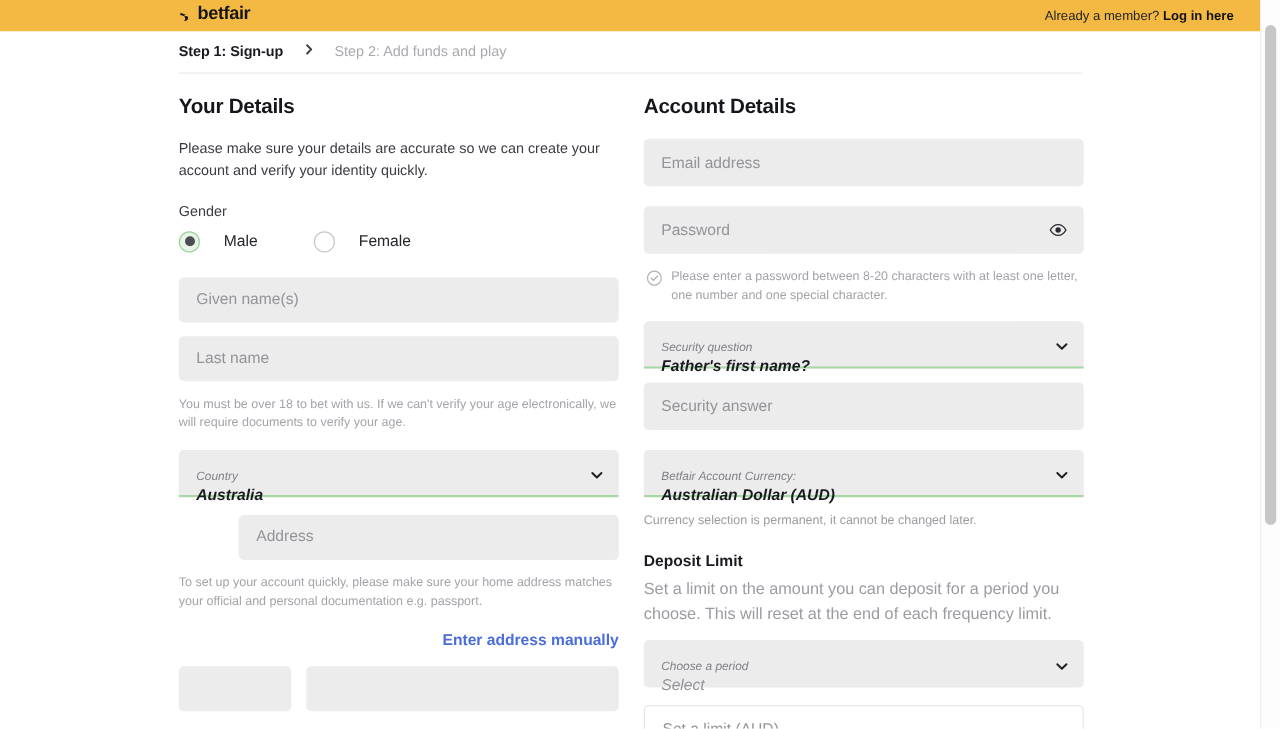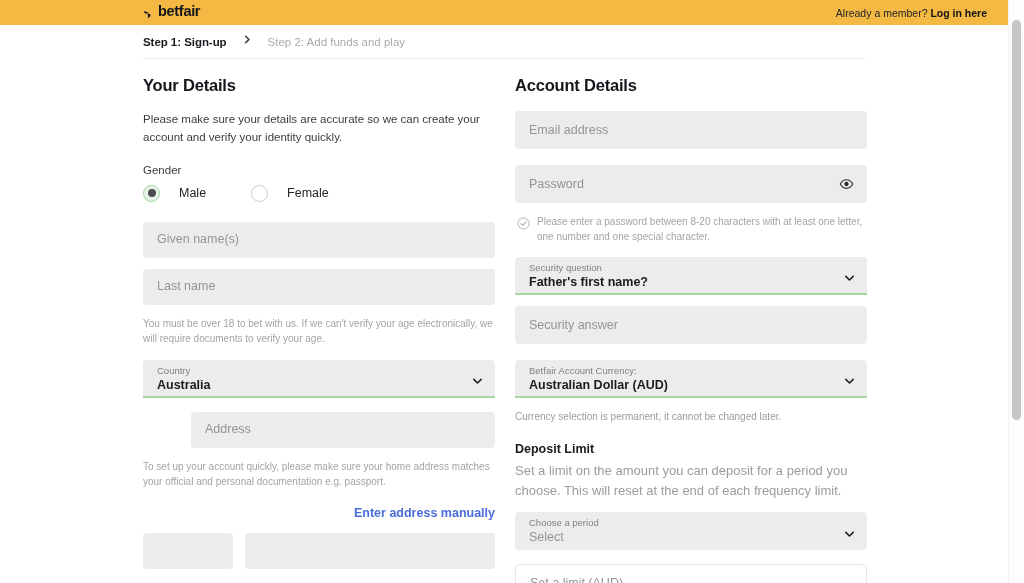--- a/index.html
+++ b/index.html
@@ -213,24 +213,25 @@
     color: #93949a;
     line-height: 1;
   }
 
   
   .select-box {
     position: relative;
     height: 38px;
     background: #ececec;
     border-radius: 4px 4px 0 0;
-    padding: 5px 30px 0 14px;
+    padding: 16px 30px 0 14px;
     box-sizing: border-box;
     border-bottom: 2px solid transparent;
     cursor: pointer;
+    font-style: italic;
   }
   .select-box.filled {
     border-bottom-color: #a9d7a5;
   }
   .select-box.empty {
     border-bottom: none;
     border-radius: 4px;
     height: 38px;
   }
   .float-label {

